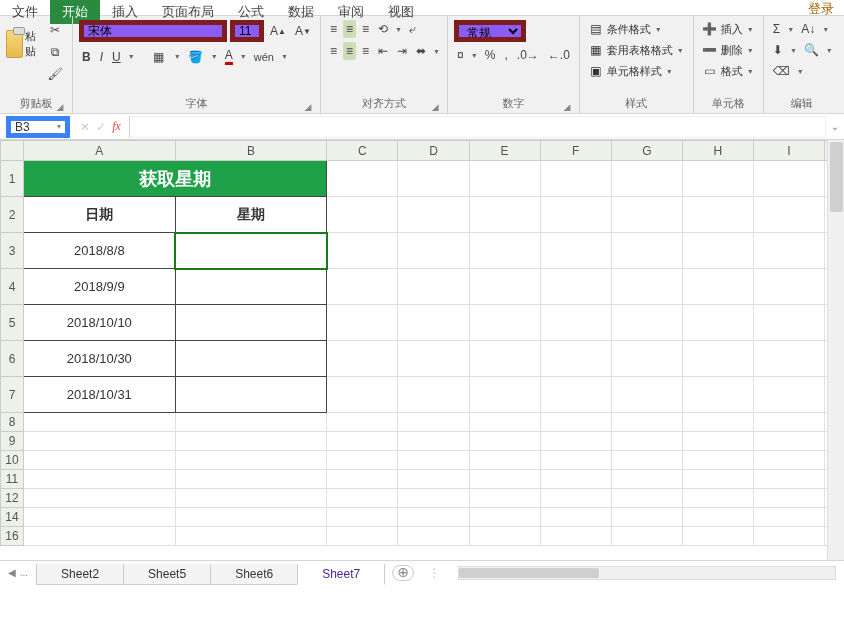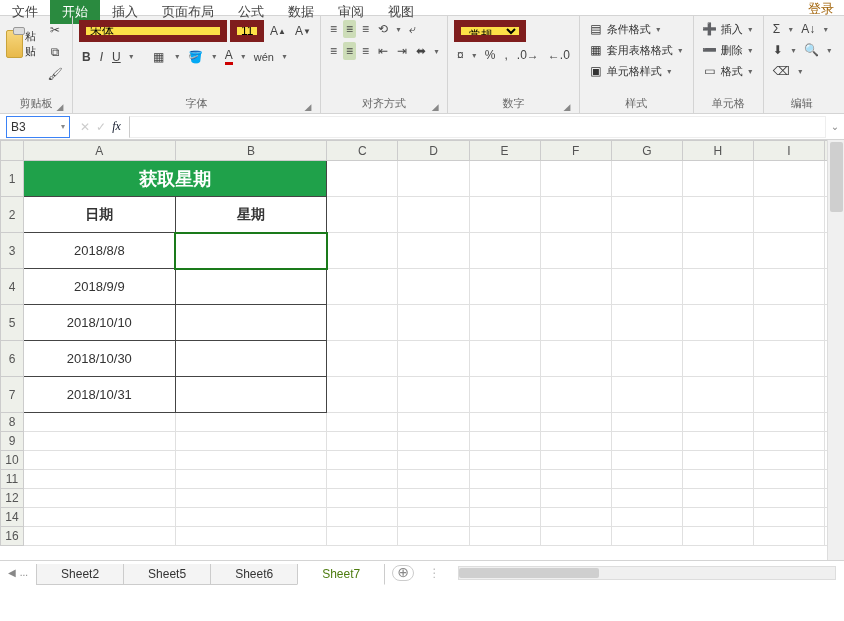--- a/index.html
+++ b/index.html
@@ -14,32 +14,32 @@
 
 .ribbon { display: flex; background: #f1f1f1; border-bottom: 1px solid #d4d4d4; height: 98px; }
 .group { border-right: 1px solid #d4d4d4; padding: 4px 6px 2px; display: flex; flex-direction: column; }
 .group-body { flex: 1; display: flex; align-items: flex-start; gap: 4px; }
 .group-label { text-align: center; font-size: 11px; color: #666; height: 16px; line-height: 16px; position: relative; }
 .group-label .launcher { position: absolute; right: 0; bottom: 0; width: 12px; height: 12px; font-size: 9px; color: #888; cursor: pointer; }
 .col { display: flex; flex-direction: column; gap: 2px; }
 .row { display: flex; align-items: center; gap: 3px; }
 .btn { display: inline-flex; align-items: center; justify-content: center; padding: 2px 3px; cursor: pointer; border-radius: 2px; color: #444; }
 .dd { width: 9px; font-size: 8px; color: #666; text-align: center; cursor: pointer; }
-select, input.combo { border: 7px solid #7f1d1d; background: #fde047; height: 22px; font-size: 12px; padding: 0 4px; }
+select, input.combo { border: 5px solid #7f1d1d; background: #8b5cf6; height: 22px; font-size: 12px; padding: 0 4px; }
 .paste-big { width: 34px; height: 48px; display: flex; align-items: center; justify-content: center; cursor: pointer; gap: 2px; }
 .clip-icon { width: 24px; height: 28px; background: linear-gradient(#f7d77e,#e8b94a); border: 1px solid #c9a33a; border-radius: 2px; position: relative; }
 .clip-icon::before { content: ""; position: absolute; top: -4px; left: 6px; width: 10px; height: 6px; border: 1px solid #999; border-radius: 2px; background: #ddd; }
 .mini { font-size: 11px; }
 
 
 .fbar { display: flex; align-items: center; height: 26px; border-bottom: 1px solid #d4d4d4; background: #fff; }
-.namebox { width: 64px; height: 22px; border: 1px solid #3b82f6; margin: 0 2px 0 6px; padding: 0 4px; display: flex; align-items: center; justify-content: space-between; }
+.namebox { width: 64px; height: 22px; border: 5px solid #3b82f6; margin: 0 2px 0 6px; padding: 0 4px; display: flex; align-items: center; justify-content: space-between; }
 .namebox .dd2 { font-size: 8px; color: #888; }
 .fbar-btns { display: flex; align-items: center; gap: 6px; padding: 0 8px; color: #999; }
-.fbar-btns .fx { font-style: italic; font-family: "Times New Roman", serif; color: #0f172a; }
+.fbar-btns .fx { font-style: italic; font-family: "Times New Roman", serif; color: #ef4444; }
 .fbar-input { flex: 1; height: 22px; border: 1px solid #eee; border-left: 1px solid #ccc; }
 .fbar-expand { width: 18px; text-align: center; color: #888; cursor: pointer; font-size: 10px; }
 
 
 .grid-wrap { position: relative; height: 420px; }
 table.grid { border-collapse: collapse; table-layout: fixed; width: 100%; }
 .corner { width: 22px; height: 20px; background: #eef0ea; border: 1px solid #ccc; }
 th.colh { background: #eef0ea; border: 1px solid #ccc; font-weight: normal; color: #555; height: 20px; text-align: center; }
 th.rowh { width: 22px; background: #eef0ea; border: 1px solid #ccc; font-weight: normal; color: #555; text-align: center; }
 td { border: 1px solid #e0e0e0; height: 19px; padding: 0 4px; text-align: center; font-size: 13px; color: #333; }
@@ -52,21 +52,21 @@
 .scroll-y .thumb { position: absolute; left: 2px; top: 2px; width: 13px; height: 70px; background: #cfcfcf; border-radius: 2px; }
 .scroll-y::after, .scroll-y::before { content: ""; position: absolute; left: 4px; width: 0; height: 0; border-left: 4px solid transparent; border-right: 4px solid transparent; }
 .scroll-y::before { top: -0px; }
 
 
 .sheetbar { display: flex; align-items: center; height: 24px; border-top: 1px solid #d4d4d4; background: #fff; }
 .sheet-nav { display: flex; gap: 4px; padding: 0 8px; color: #888; }
 .sheet-nav span { cursor: pointer; font-size: 10px; }
 .sheettabs { display: flex; align-items: flex-end; height: 24px; }
 .sheettab { padding: 3px 24px; border: 1px solid #ccc; border-top: none; margin-right: -1px; background: #f4f4f4; font-size: 12px; cursor: pointer; }
-.sheettab.active { background: #fff; border-bottom: 1px solid #fff; font-weight: normal; color: #4d7c0f; }
+.sheettab.active { background: #fff; border-bottom: 1px solid #fff; font-weight: normal; color: #4c1d95; }
 .addsheet { width: 22px; text-align: center; color: #888; cursor: pointer; font-size: 14px; margin-left: 8px; border: 1px solid #ccc; border-radius: 10px; height: 16px; line-height: 13px; }
 .hscroll { flex: 1; margin: 0 8px 0 18px; height: 14px; background: #f0f0f0; border: 1px solid #ddd; position: relative; }
 .hscroll .thumb { position: absolute; left: 0; top: 1px; height: 10px; width: 140px; background: #cfcfcf; border-radius: 2px; }
 
 .colA, .colB { width: 145px; }
 .colDef { width: 68px; }
 .ribbon-item { display: flex; align-items: center; gap: 3px; padding: 1px 2px; cursor: pointer; white-space: nowrap; }
 .ic { width: 16px; height: 16px; display: inline-flex; align-items: center; justify-content: center; }
 </style>
 </head>

